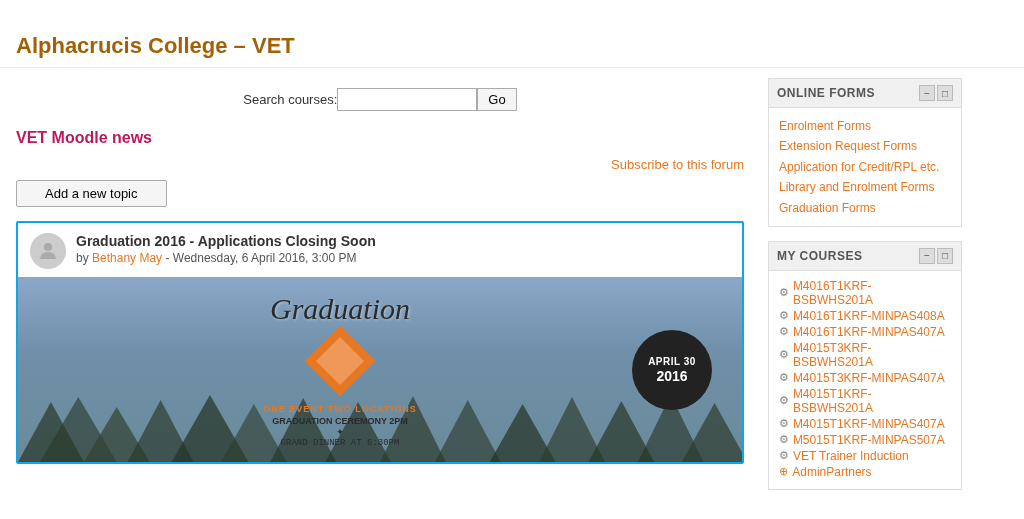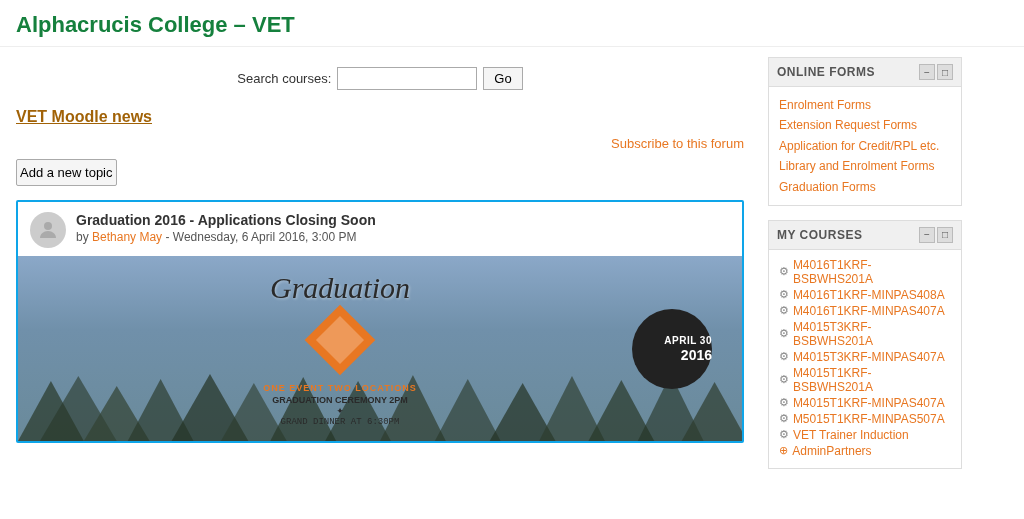--- a/index.html
+++ b/index.html
@@ -3,31 +3,31 @@
   <meta charset="utf-8">
   <style>
     * { box-sizing: border-box; margin: 0; padding: 0; }
     body { font-family: Arial, sans-serif; font-size: 13px; color: #333; background: #fff; }
 
     .main-layout { display: flex; }
     .content { flex: 1; padding: 12px 16px; max-width: 760px; }
     .sidebar { width: 210px; padding: 10px 8px; flex-shrink: 0; }
 
     
-    .search-row { display: flex; align-items: center; justify-content: center; margin: 8px 0 18px; gap: 6px; }
+    .search-row { display: flex; align-items: center; justify-content: center; margin: 8px 0 18px; }
     .search-row label { font-size: 13px; color: #333; }
     .search-row input { border: 1px solid #aaa; padding: 3px 6px; width: 140px; font-size: 13px; }
     .search-row button { padding: 3px 10px; border: 1px solid #aaa; background: #f5f5f5; font-size: 13px; cursor: pointer; }
     .subscribe-link { text-align: right; margin-bottom: 8px; }
     .subscribe-link a { color: #e87722; font-size: 13px; text-decoration: none; }
 
     .add-topic-btn {
       border: 1px solid #aaa;
       background: #f5f5f5;
-      padding: 5px 3px;
+      padding: 5px 28px;
       font-size: 13px;
       cursor: pointer;
       margin-bottom: 14px;
       border-radius: 2px;
     }
 
     
     .post-container { border: 2px solid #0ea5e9; border-radius: 2px; }
     .post-header { display: flex; align-items: flex-start; padding: 10px 12px 8px; gap: 10px; }
     .avatar { width: 36px; height: 36px; background: #ccc; border-radius: 50%; flex-shrink: 0; display: flex; align-items: center; justify-content: center; color: #888; font-size: 18px; }
@@ -70,21 +70,21 @@
     .graduation-text-block { text-align: center; flex: 1; }
 
     
     .date-circle {
       width: 80px;
       height: 80px;
       background: #222;
       border-radius: 50%;
       display: flex;
       flex-direction: column;
-      align-items: flex-end;
+      align-items: center;
       justify-content: center;
       color: white;
       text-align: center;
       flex-shrink: 0;
     }
 
     
     .sidebar-block {
       border: 1px solid #ddd;
       margin-bottom: 14px;
@@ -122,36 +122,36 @@
     .sidebar-link { display: block; color: #e87722; text-decoration: none; font-size: 12px; line-height: 1.7; }
 
     .course-item { display: flex; align-items: center; gap: 4px; margin-bottom: 2px; }
     .course-link { color: #e87722; text-decoration: none; font-size: 12px; }
     .all-courses { color: #e87722; text-decoration: none; font-size: 12px; display: block; margin-top: 6px; }
   </style>
 </head>
 <body>
 
 <div style="padding:12px 16px 8px; border-bottom:1px solid #eee;">
-  <h1 style="color:#15803d;font-size:22px;font-weight:bold;font-family:Arial,sans-serif;">Alphacrucis College – VET</h1>
+  <h1 style="color:#a16207;font-size:22px;font-weight:bold;font-family:Arial,sans-serif;margin-top:21px;">Alphacrucis College – VET</h1>
 </div>
 
 <div class="main-layout">
 
   <div class="content">
 
     
     <div class="search-row">
       <label>Search courses:</label>
       <input type="text" style="border: 1px solid rgb(170, 170, 170); padding: 3px 6px; width: 140px; font-size: 13px;">
       <button style="padding:3px 10px;border:1px solid #aaa;background:#f5f5f5;font-size:13px;cursor:pointer;">Go</button>
     </div>
 
     
-    <h2 style="font-size:16px;font-weight:bold;color:#a16207;margin-bottom:10px;font-family:Arial,sans-serif;text-decoration:underline;">VET Moodle news</h2>
+    <h2 style="font-size:16px;font-weight:bold;color:#be185d;margin-bottom:10px;font-family:Arial,sans-serif;">VET Moodle news</h2>
 
     <div class="subscribe-link">
       <a href="#" style="color:#e87722;font-size:13px;text-decoration:none;">Subscribe to this forum</a>
     </div>
 
     <button class="add-topic-btn">Add a new topic</button>
 
     
     <div class="post-container">
       <div class="post-header">

